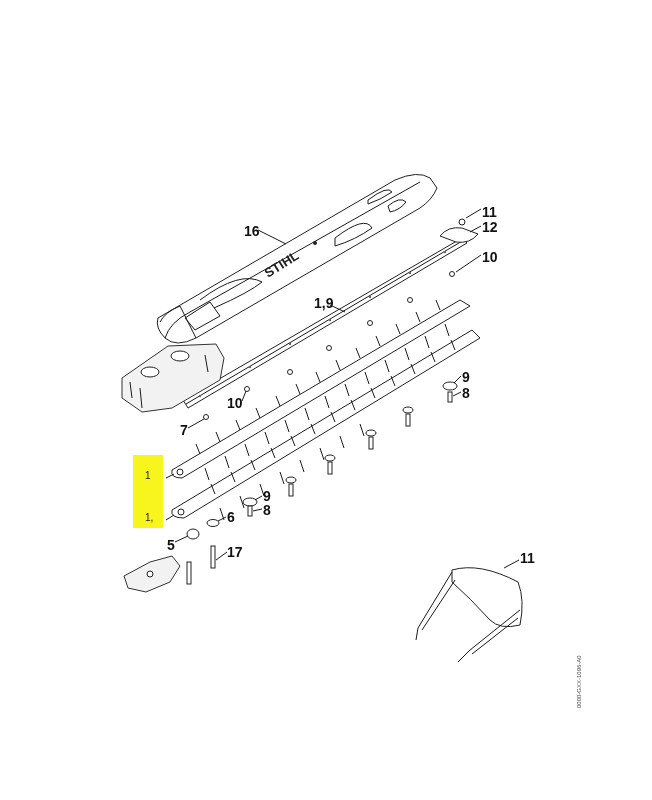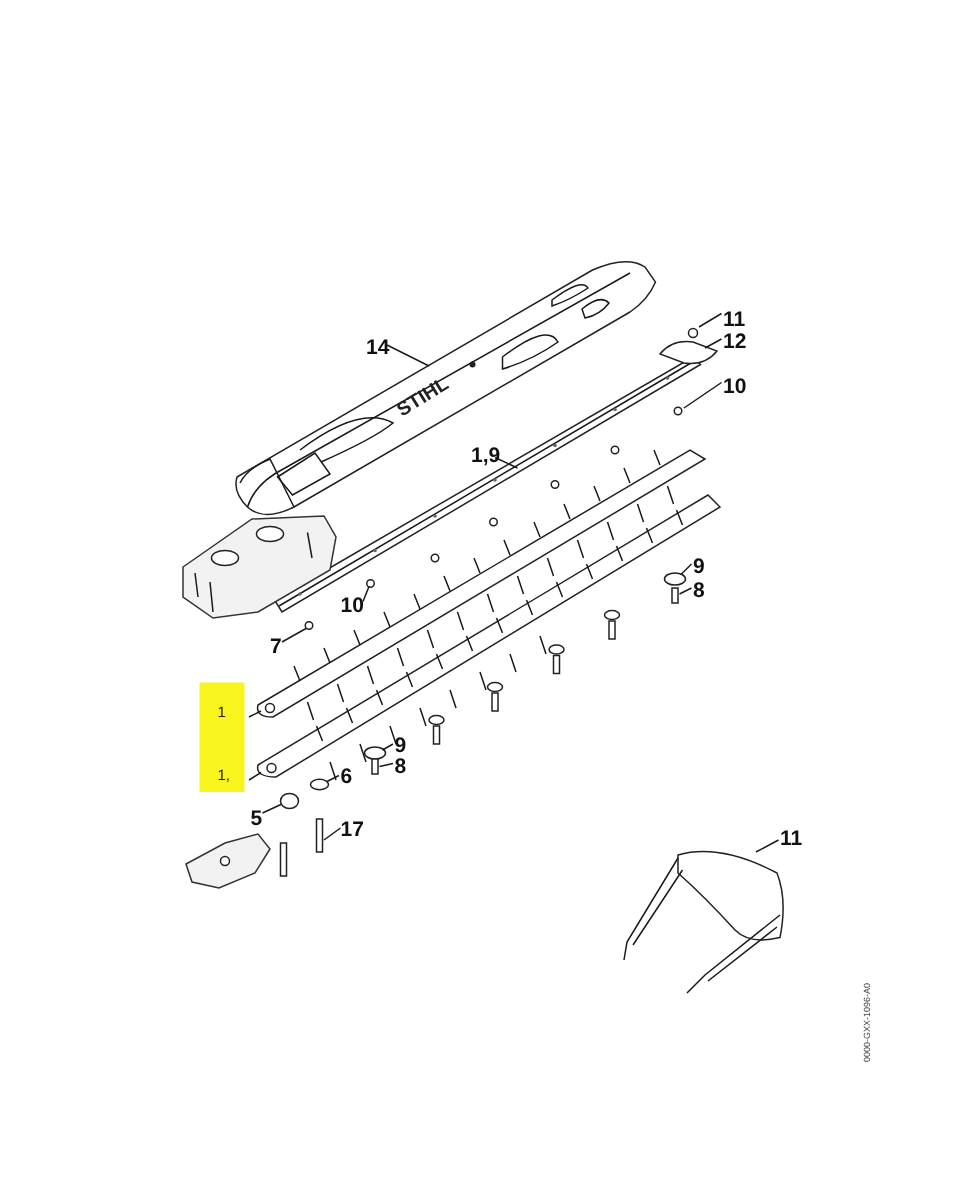--- a/index.html
+++ b/index.html
@@ -129,21 +129,21 @@
       <line x1="166" y1="520" x2="174" y2="515"></line>
     </g>
   </svg>
 
   
   <div class="hl" style="left:133px;top:455px;width:30px;height:73px;"></div>
   <span class="hl-lbl" style="left:145px;top:470px;">1</span>
   <span class="hl-lbl" style="left:145px;top:512px;">1,</span>
 
   
-  <span class="lbl" style="left:244px;top:224px;">14</span>
+  <span class="lbl" style="left:244px;top:224px;">16</span>
   <span class="lbl" style="left:482px;top:205px;">11</span>
   <span class="lbl" style="left:482px;top:220px;">12</span>
   <span class="lbl" style="left:482px;top:250px;">10</span>
   <span class="lbl" style="left:314px;top:296px;">1,9</span>
   <span class="lbl" style="left:462px;top:370px;">9</span>
   <span class="lbl" style="left:462px;top:386px;">8</span>
   <span class="lbl" style="left:227px;top:396px;">10</span>
   <span class="lbl" style="left:180px;top:423px;">7</span>
   <span class="lbl" style="left:263px;top:489px;">9</span>
   <span class="lbl" style="left:263px;top:503px;">8</span>

